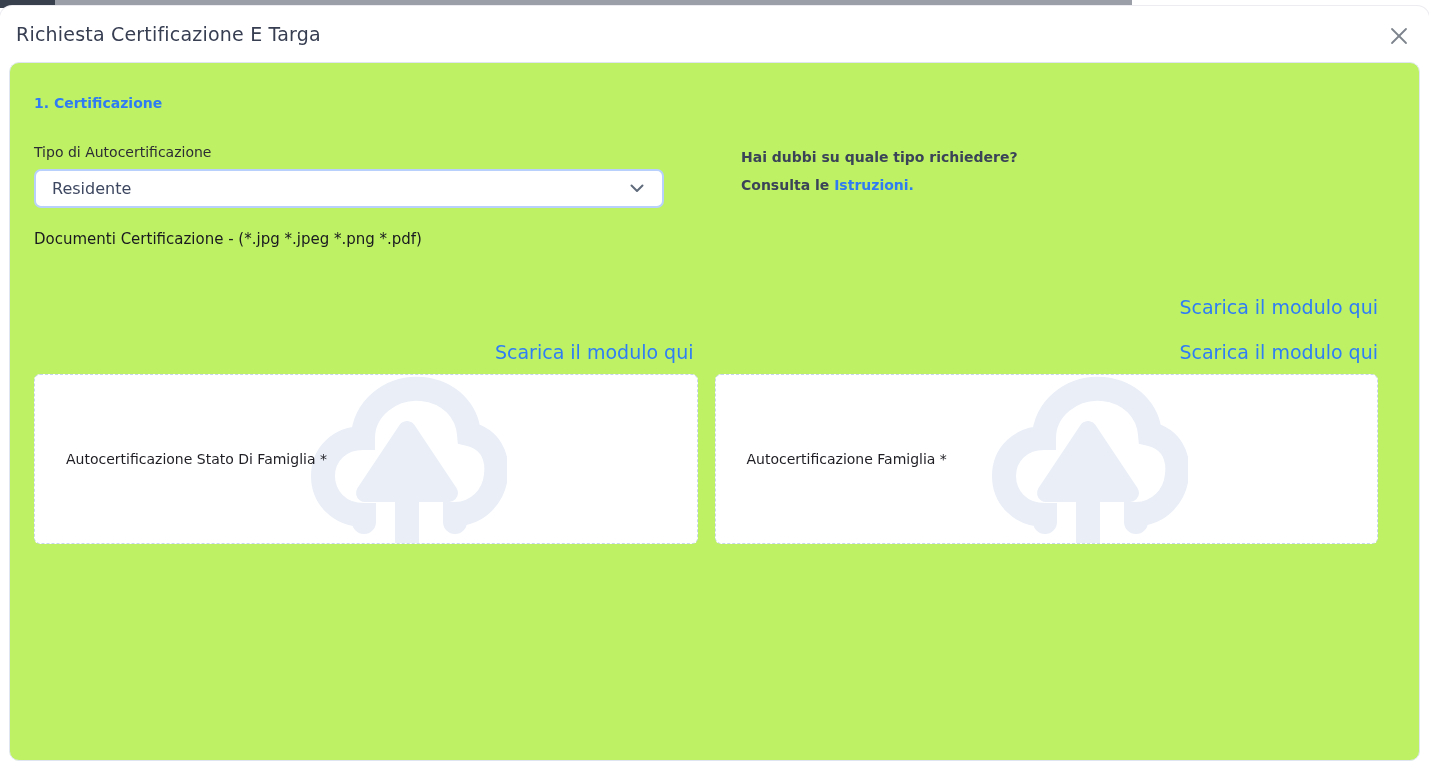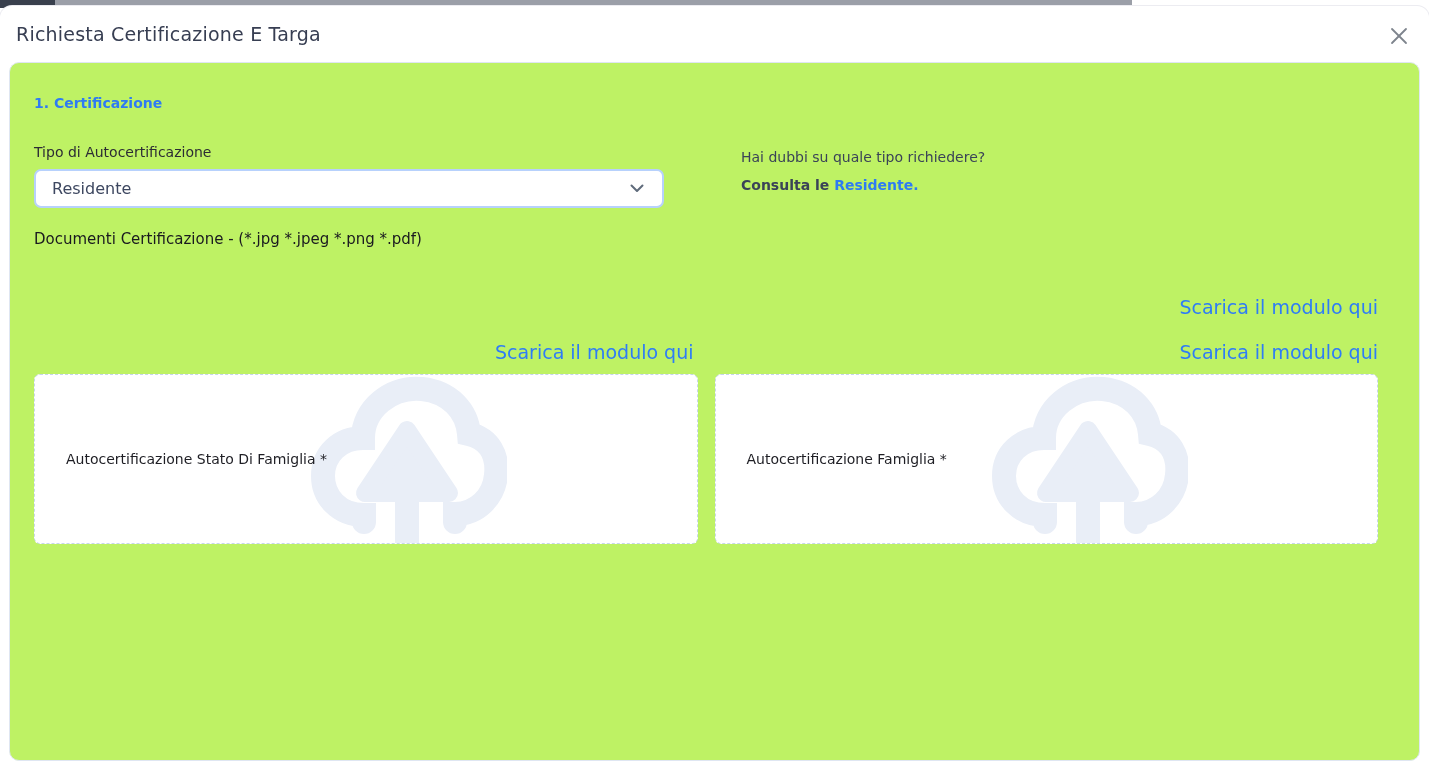--- a/index.html
+++ b/index.html
@@ -64,21 +64,21 @@
     border: 2px solid #b7d1fc;
     border-radius: 7px;
     background: #ffffff;
     display: flex; align-items: center; justify-content: space-between;
     padding: 0 18px 0 16px;
     cursor: pointer;
   }
   .select-value { font-size: 16px; color: #3d4760; }
   .help-block { margin-left: 37px; padding-top: 3px; }
   .help-q {
-    font-size: 14px; font-weight: 400; color: #3a4357;
+    font-size: 14px; font-weight: 700; color: #3a4357;
     line-height: 20px; margin-bottom: 8px;
   }
   .help-c { font-size: 14px; font-weight: 700; color: #3a4357; line-height: 20px; }
   .help-c a {
     color: #2e7bf3; text-decoration: none; cursor: pointer; font-weight: 700;
   }
   .documents-label {
     margin-top: 22px;
     font-size: 15px;
     color: #19191f;
@@ -147,21 +147,21 @@
         <label class="select-label">Tipo di Autocertificazione</label>
         <div class="select-box" role="combobox" aria-expanded="false">
           <span class="select-value">Residente</span>
           <svg width="14" height="9" viewBox="0 0 14 9">
             <polyline points="1.5,1.5 7,7 12.5,1.5" fill="none" stroke="#5f6b7b" stroke-width="2" stroke-linecap="round" stroke-linejoin="round"></polyline>
           </svg>
         </div>
       </div>
       <div class="help-block">
         <div class="help-q">Hai dubbi su quale tipo richiedere?</div>
-        <div class="help-c"><span>Consulta le </span><a>Residente.</a></div>
+        <div class="help-c"><span>Consulta le </span><a>Istruzioni.</a></div>
       </div>
     </div>
 
     <div class="documents-label">Documenti Certificazione - (*.jpg *.jpeg *.png *.pdf)</div>
 
     <div class="link-row first">
       <div class="col"></div>
       <div class="col"><a class="download-link">Scarica il modulo qui</a></div>
     </div>
 

